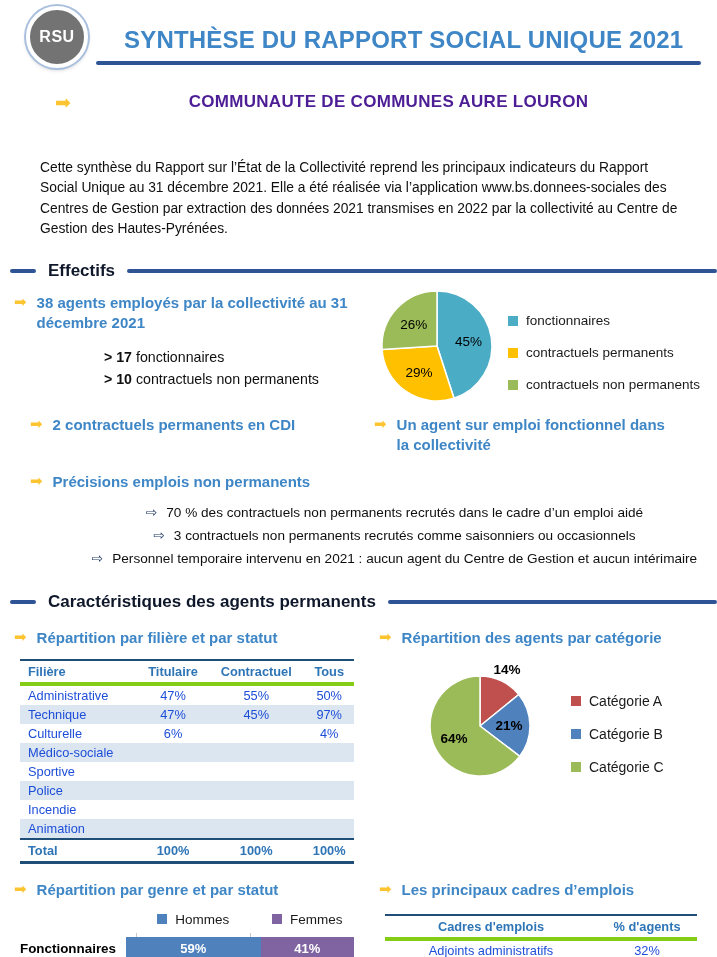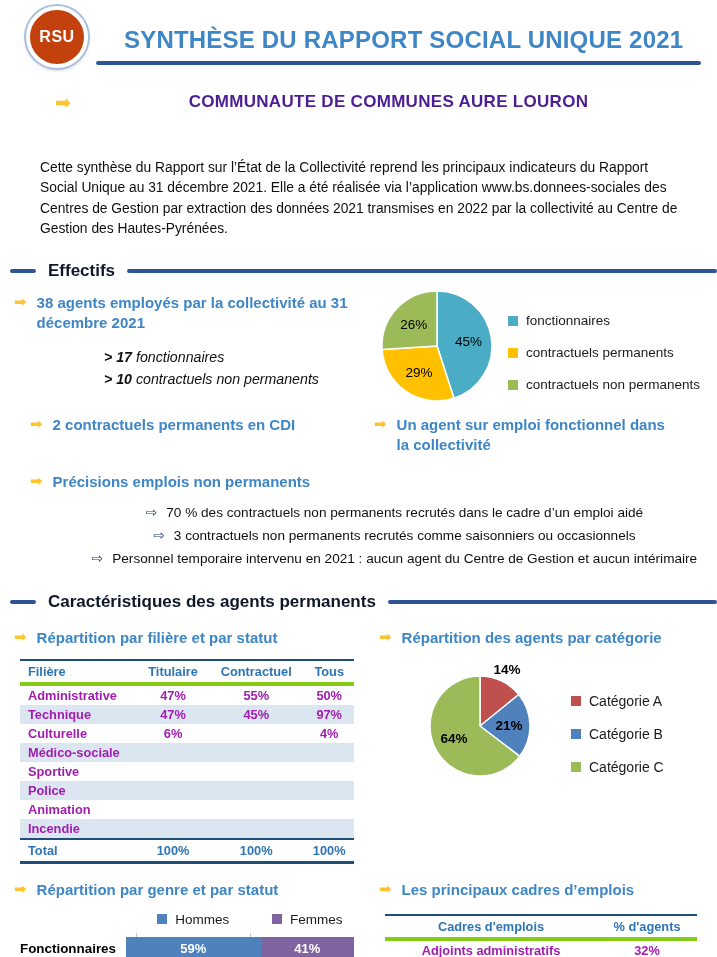--- a/index.html
+++ b/index.html
@@ -5,21 +5,21 @@
   * { box-sizing: border-box; }
   html,body { margin:0; padding:0; }
   body {
     width:717px; height:957px; position:relative; background:#fff;
     font-family:"Liberation Sans", sans-serif; color:#111; overflow:hidden;
   }
   
   .header { position:relative; height:126px; }
   .badge {
     position:absolute; left:26px; top:6px; width:62px; height:62px; border-radius:50%;
-    background:#c2410c; border:4px solid #fff;
+    background:#737373; border:4px solid #fff;
     box-shadow:0 0 0 2px #A9BFDE, 0 2px 4px rgba(0,0,0,.2);
     display:flex; align-items:center; justify-content:center;
     color:#fff; font-weight:bold; font-size:16px; letter-spacing:.5px; z-index:2;
   }
   .title {
     position:absolute; left:124px; top:26px; font-size:24px; font-weight:bold;
     color:#3E86C6; letter-spacing:.2px; white-space:nowrap;
   }
   .title-rule { position:absolute; left:96px; right:16px; top:61px; height:4px; background:#2F5496; border-radius:2px; z-index:1; }
   .subtitle-row { position:absolute; top:92px; left:0; right:0; height:24px; }
@@ -32,21 +32,21 @@
   .section-dash { width:26px; height:4px; background:#2F5496; border-radius:2px; flex:none; }
   .section-title { color:#0f172a; font-weight:bold; font-size:17px; padding:0 12px; white-space:nowrap; }
   .section-rule { flex:1; height:4px; background:#2F5496; border-radius:2px; }
   
   .arrow-head { display:flex; align-items:flex-start; }
   .mini-arrow { color:#FCC430; font-size:15px; font-family:"DejaVu Sans",sans-serif; margin-right:10px; line-height:1.3; flex:none; }
   .blue-head { color:#3E86C6; font-weight:bold; font-size:15px; line-height:1.3; }
   
   .effectifs-row { display:flex; margin-top:12px; }
   .eff-left { width:360px; padding-left:14px; flex:none; }
-  .tri-bullets { margin:14px 0 0 90px; font-size:14.2px; line-height:1.55; color:#0f0f0f;font-style:italic; }
+  .tri-bullets { margin:14px 0 0 90px; font-size:14.2px; line-height:1.55; color:#0f0f0f; }
   .tri-bullets .num { font-weight:bold; }
   .eff-right { flex:1; display:flex; align-items:flex-start; padding-left:16px; margin-top:-8px; }
   .legend-col { display:flex; flex-direction:column; }
   .legend-item { display:flex; align-items:center; font-size:13.5px; color:#1a1a1a; }
   .swatch { width:10px; height:10px; margin-right:8px; flex:none; }
   .legend1 { margin-left:10px; margin-top:28px; }
   .legend1 .legend-item { margin-bottom:17px; }
   .notes-row { display:flex; margin-top:4px; }
   .note-left { width:360px; padding-left:30px; flex:none; }
   .note-right { flex:1; padding-left:14px; padding-right:40px; }
@@ -57,21 +57,21 @@
   .two-col { display:flex; margin-top:16px; }
   .col-l { width:365px; padding-left:14px; flex:none; }
   .col-r { flex:1; padding-left:14px; }
   table.dtable { border-collapse:collapse; font-size:12.8px; }
   table.filiere { width:334px; margin-top:12px; margin-left:6px; }
   .dtable th {
     color:#2E75B6; font-weight:bold; text-align:center; padding:3px 4px;
     border-top:2px solid #1F4E79; border-bottom:4px solid #84cc16;
   }
   .filiere th:first-child, .filiere td:first-child { text-align:left; padding-left:8px; width:118px; }
-  .dtable td { text-align:center; padding:2px 4px; color:#a21caf; font-weight:bold; }
+  .dtable td { text-align:center; padding:2px 4px; color:#1d4ed8; font-weight:normal; }
   .filiere tbody tr:nth-child(even) { background:#DCE6F1; }
   .filiere tfoot td {
     color:#2E75B6; font-weight:bold; padding:3px 4px;
     border-top:2px solid #1F4E79; border-bottom:3px solid #1F4E79;
   }
   .pie2-flex { display:flex; padding-left:26px; margin-top:4px; }
   .legend2 { margin-left:16px; margin-top:42px; }
   .legend2 .legend-item { margin-bottom:17px; font-size:14px; }
   
   .bar-legend { display:flex; width:228px; margin-left:122px; margin-top:12px; justify-content:space-around; }
@@ -226,27 +226,27 @@
             <td></td>
             <td></td>
           </tr>
           <tr>
             <td>Police</td>
             <td></td>
             <td></td>
             <td></td>
           </tr>
           <tr>
+            <td>Incendie</td>
+            <td></td>
+            <td></td>
+            <td></td>
+          </tr>
+          <tr>
             <td>Animation</td>
-            <td></td>
-            <td></td>
-            <td></td>
-          </tr>
-          <tr>
-            <td>Incendie</td>
             <td></td>
             <td></td>
             <td></td>
           </tr>
         </tbody>
       <tfoot>
           <tr>
             <td>Total</td>
             <td>100%</td>
             <td>100%</td>

